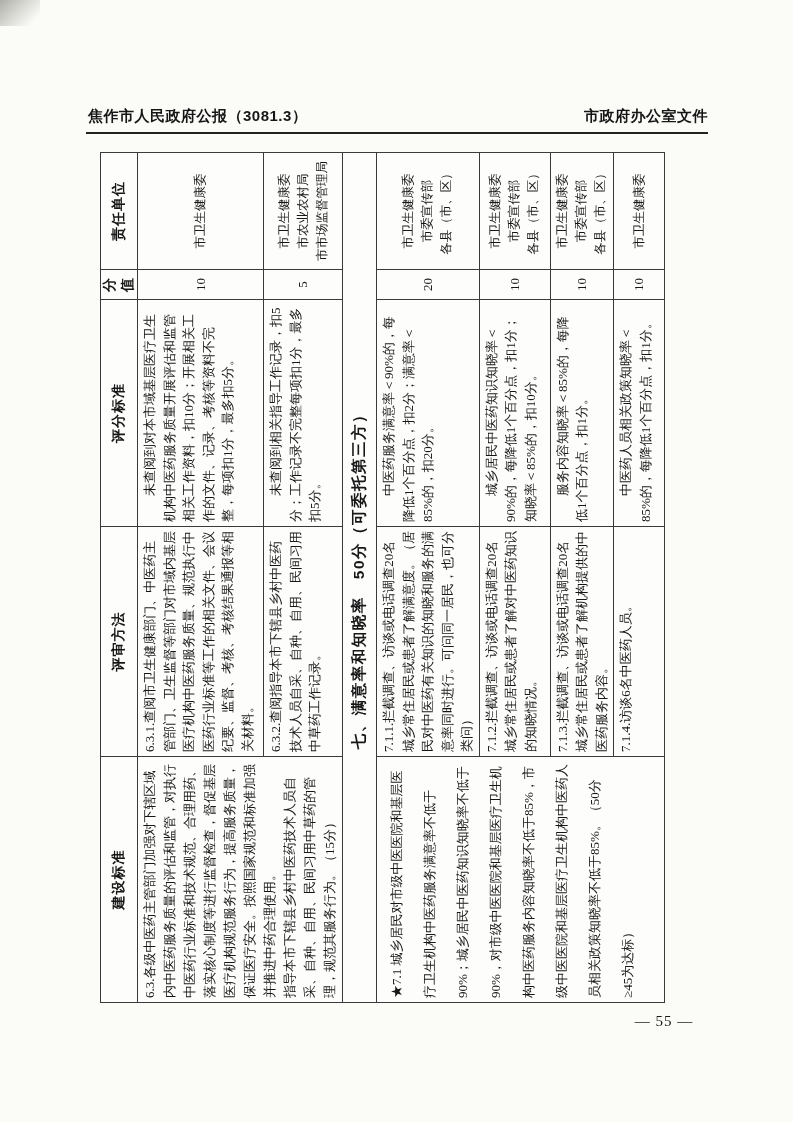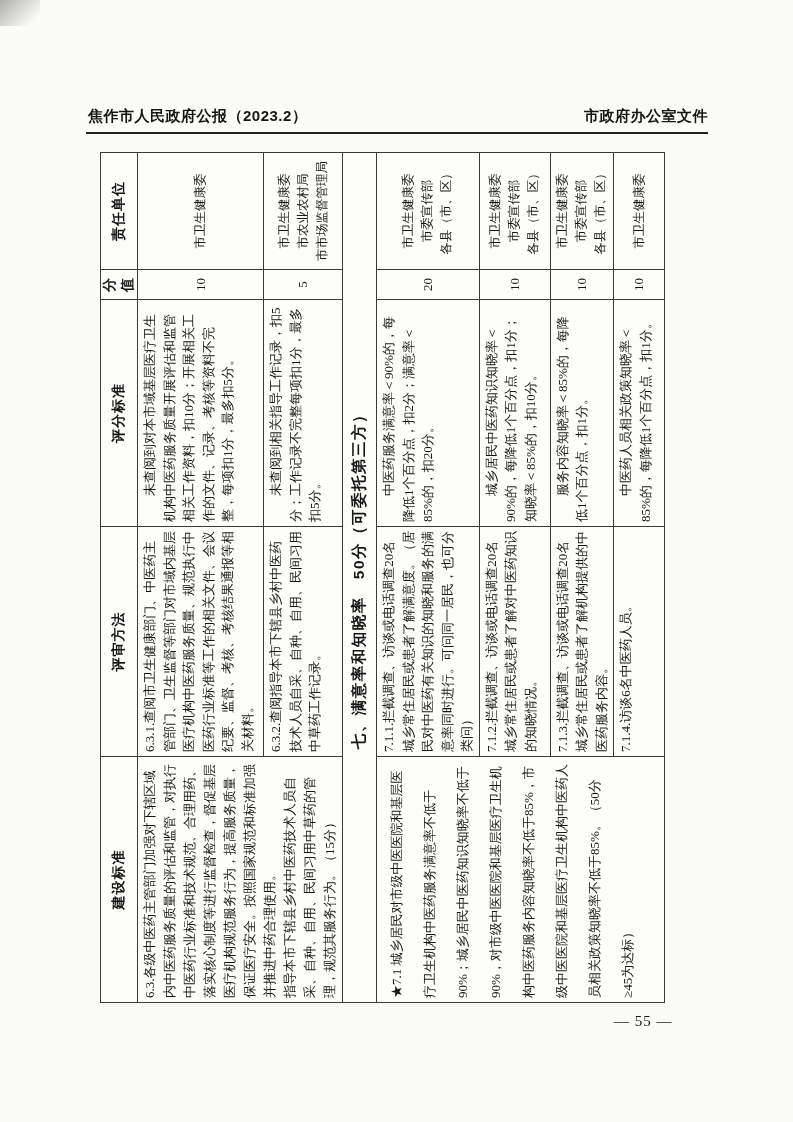--- a/index.html
+++ b/index.html
@@ -62,30 +62,30 @@
   }
   td.resp{
     text-align:center;vertical-align:middle;font-size:12.5px;line-height:19px;padding:2px 1px;
   }
   td.section-cell{
     text-align:center;vertical-align:middle;padding:0;
     font-family:"Liberation Sans", sans-serif;font-weight:bold;font-size:15.5px;
     letter-spacing:1.5px;white-space:nowrap;
   }
   .page-number{
-    position:absolute;left:614px;top:1013px;width:100px;
+    position:absolute;left:614px;top:1013px;width:100px;text-align:center;
     font-size:15px;letter-spacing:1px;
   }
 </style>
 </head>
 <body>
 
 <div class="scan-corner"></div>
 
-<div class="page-header-left">焦作市人民政府公报（2023.2）</div>
+<div class="page-header-left">焦作市人民政府公报（3081.3）</div>
 <div class="page-header-right">市政府办公室文件</div>
 <div class="header-rule"></div>
 
 <div class="table-wrap">
   <table class="eval">
     <colgroup>
       <col style="width:246px">
       <col style="width:230px">
       <col style="width:227px">
       <col style="width:30px">

